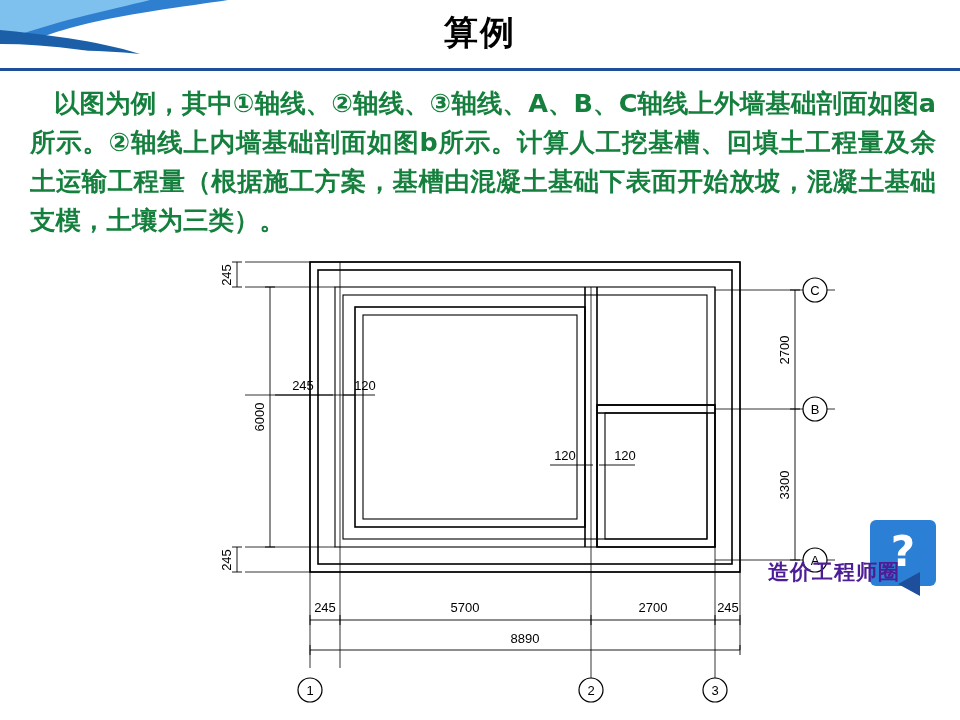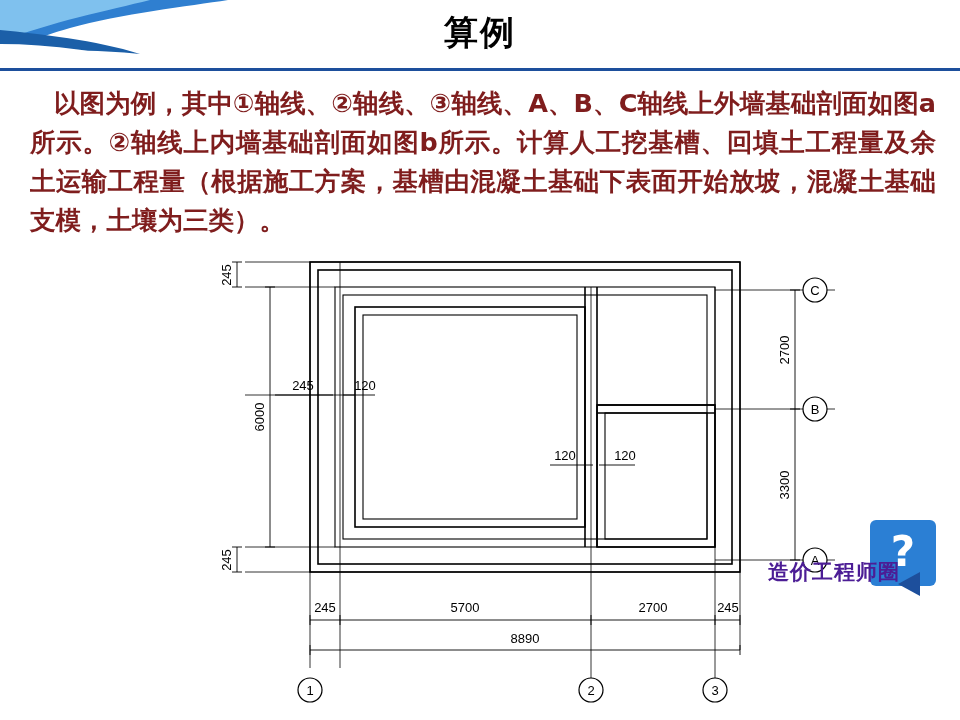--- a/index.html
+++ b/index.html
@@ -56,21 +56,21 @@
   
   .body-text {
     position: absolute;
     left: 30px;
     top: 84px;
     width: 906px;
     font-family: "DejaVu Sans", sans-serif;
     font-size: 25.5px;
     font-weight: bold;
     line-height: 39px;
-    color: #7f1d1d;
+    color: #15803d;
     text-align: justify;
     text-indent: 24px;
   }
   
   .drawing {
     position: absolute;
     left: 215px;
     top: 250px;
     width: 660px;
     height: 460px;

